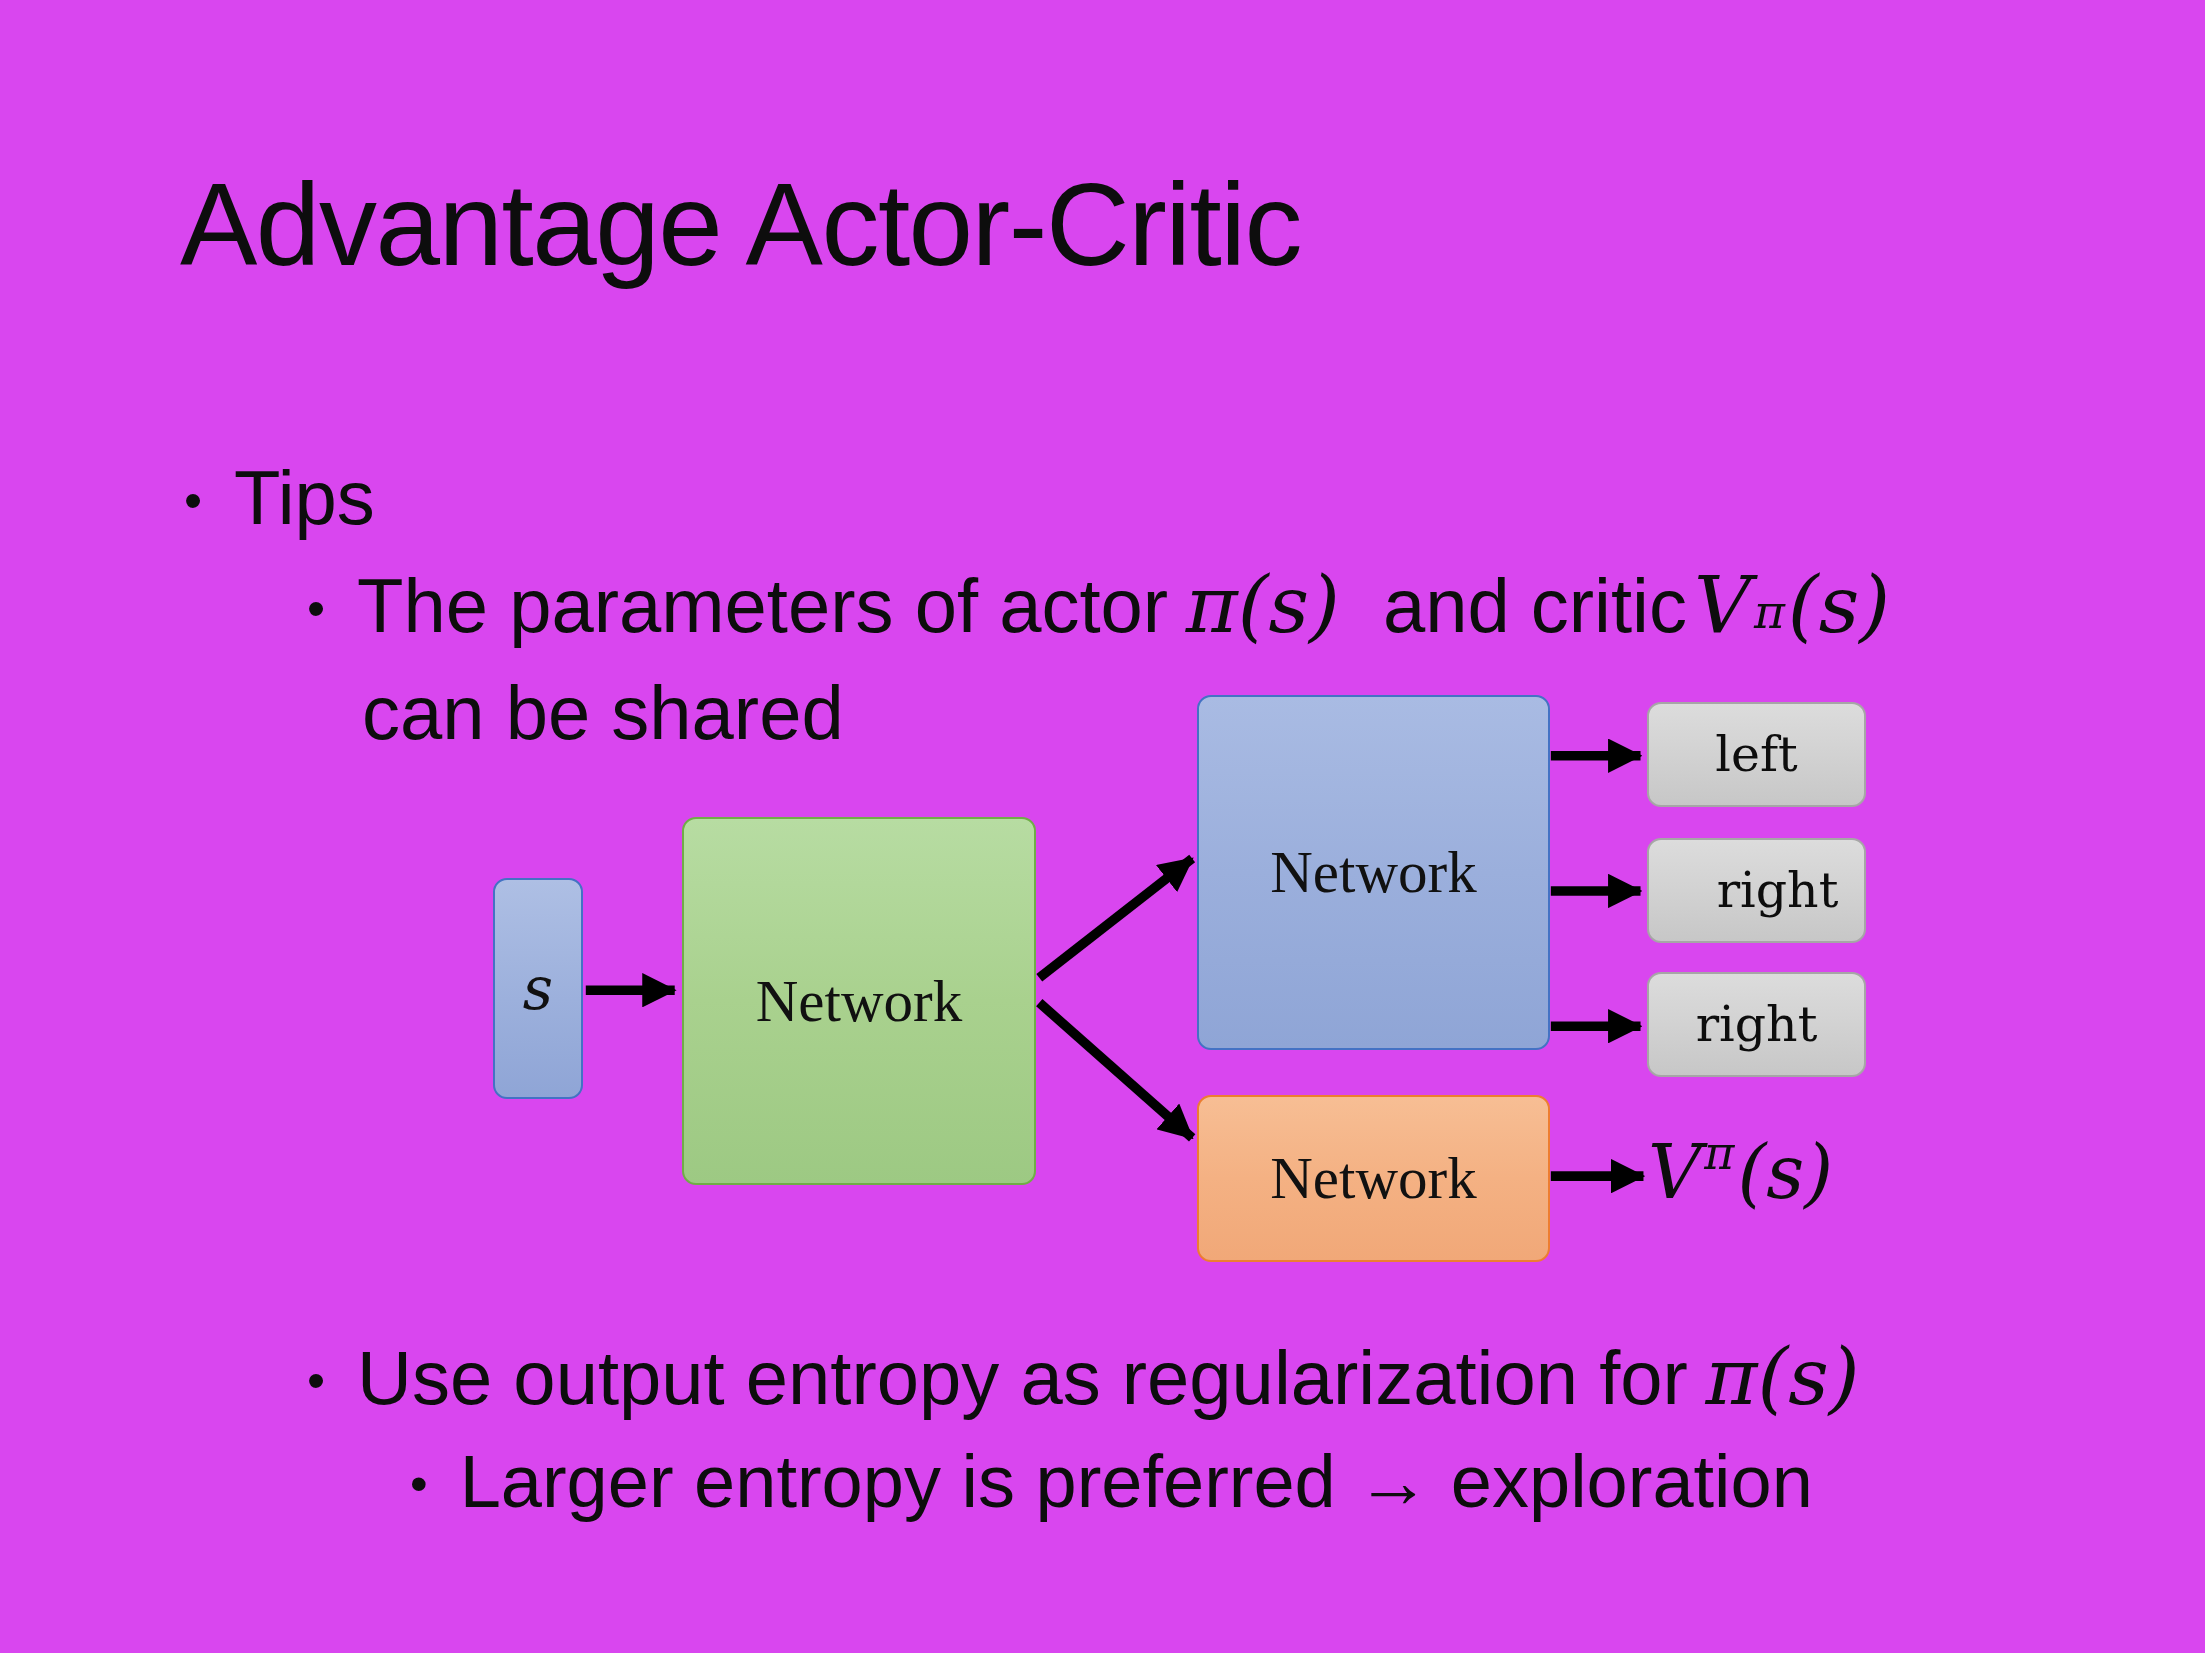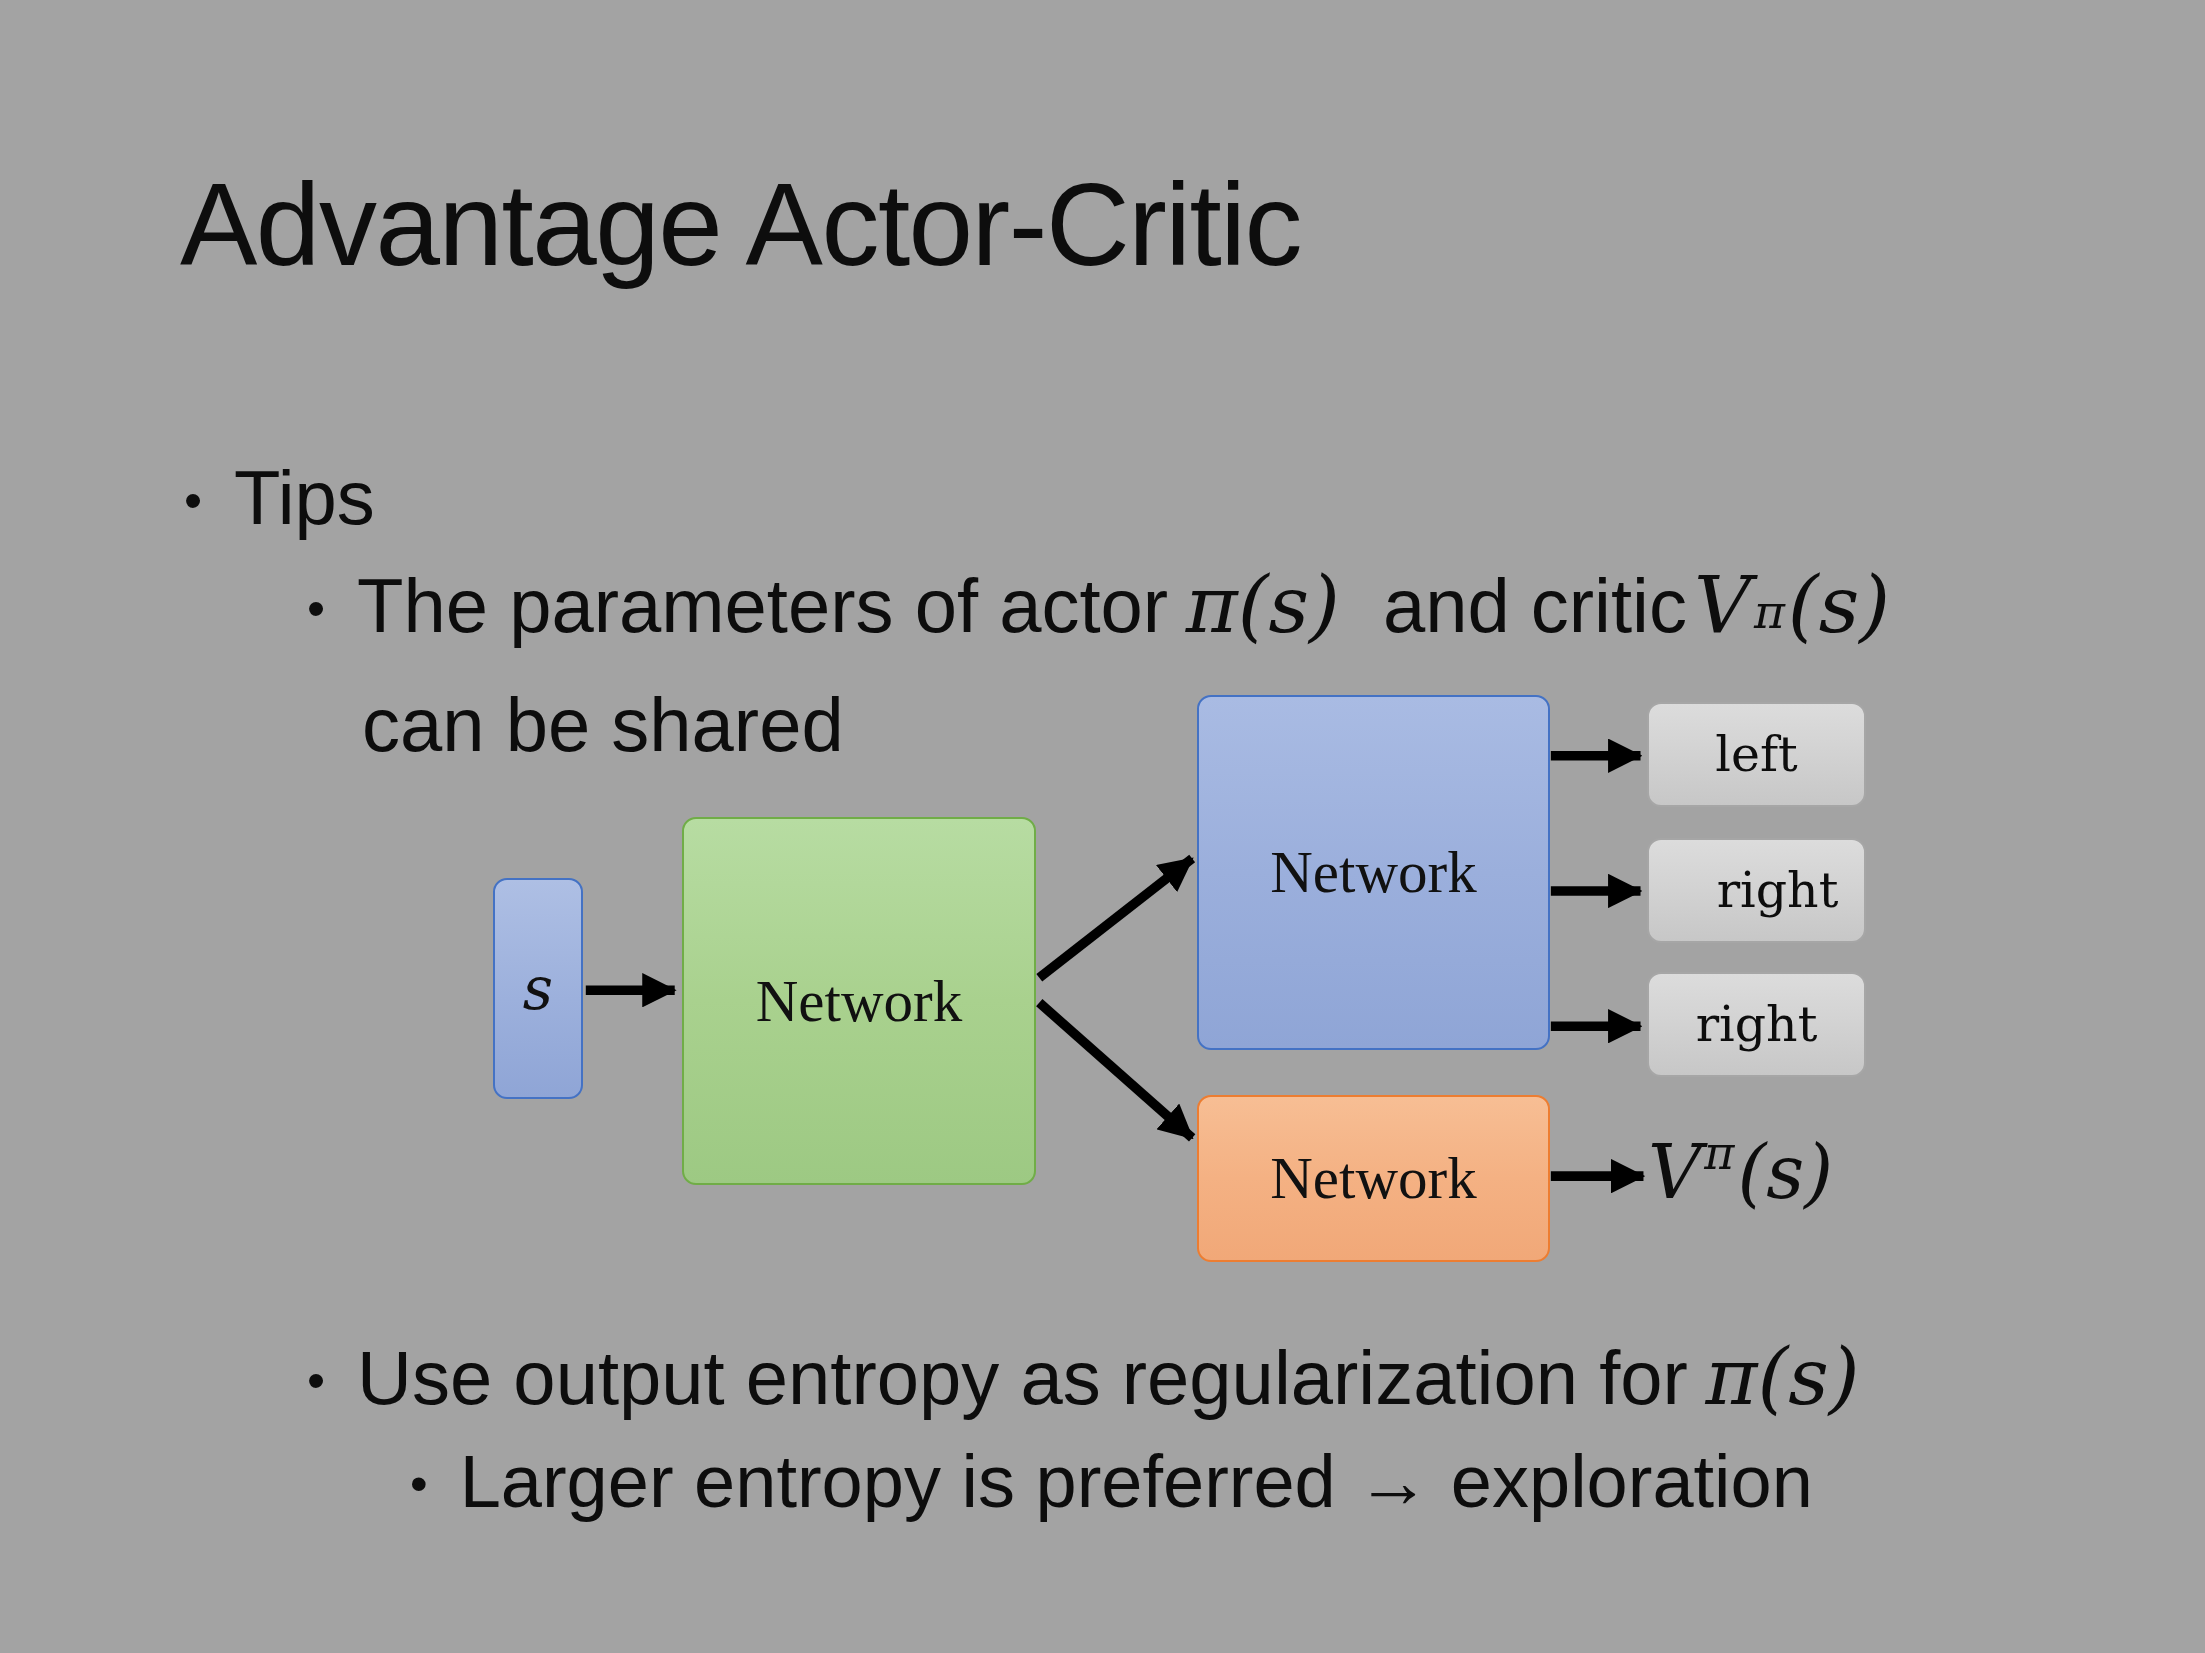--- a/index.html
+++ b/index.html
@@ -1,20 +1,20 @@
 <!DOCTYPE html>
 <html style="font-size:11.8px"><head>
 <meta charset="utf-8">
 <style>
   html, body { margin: 0; padding: 0; background: #ffffff; }
   #slide {
     position: relative;
     width: 2205px;
     height: 1654px;
-    background: #a3a3a3;
+    background: #d946ef;
     overflow: hidden;
     font-family: "Liberation Sans", sans-serif;
     color: #0d0d0d;
   }
 
   
   .title {
     position: absolute;
     left: 180px;
     top: 158px;
@@ -143,21 +143,21 @@
   <div class="row lvl2" style="left:307px; top:559px;">
     <span class="dot">•</span>
     <span class="mpre">The parameters of actor</span>
     <span class="m gap-after">π(s)</span>
     <span class="mmid">and critic</span>
     <span class="m">V</span>
       <sup class="msup">π</sup>
       <span class="m">(s)</span>
   </div>
 
-  <div class="row lvl2" style="left:362px; top:669px;margin-top:12px;">
+  <div class="row lvl2" style="left:362px; top:669px;">
     <span>can be shared</span>
   </div>
 
   <div class="box" id="s-box">
     <span class="blabel">s</span>
   </div>
 
   <div class="box" id="shared-net">
     <span class="blabel">Network</span>
   </div>

